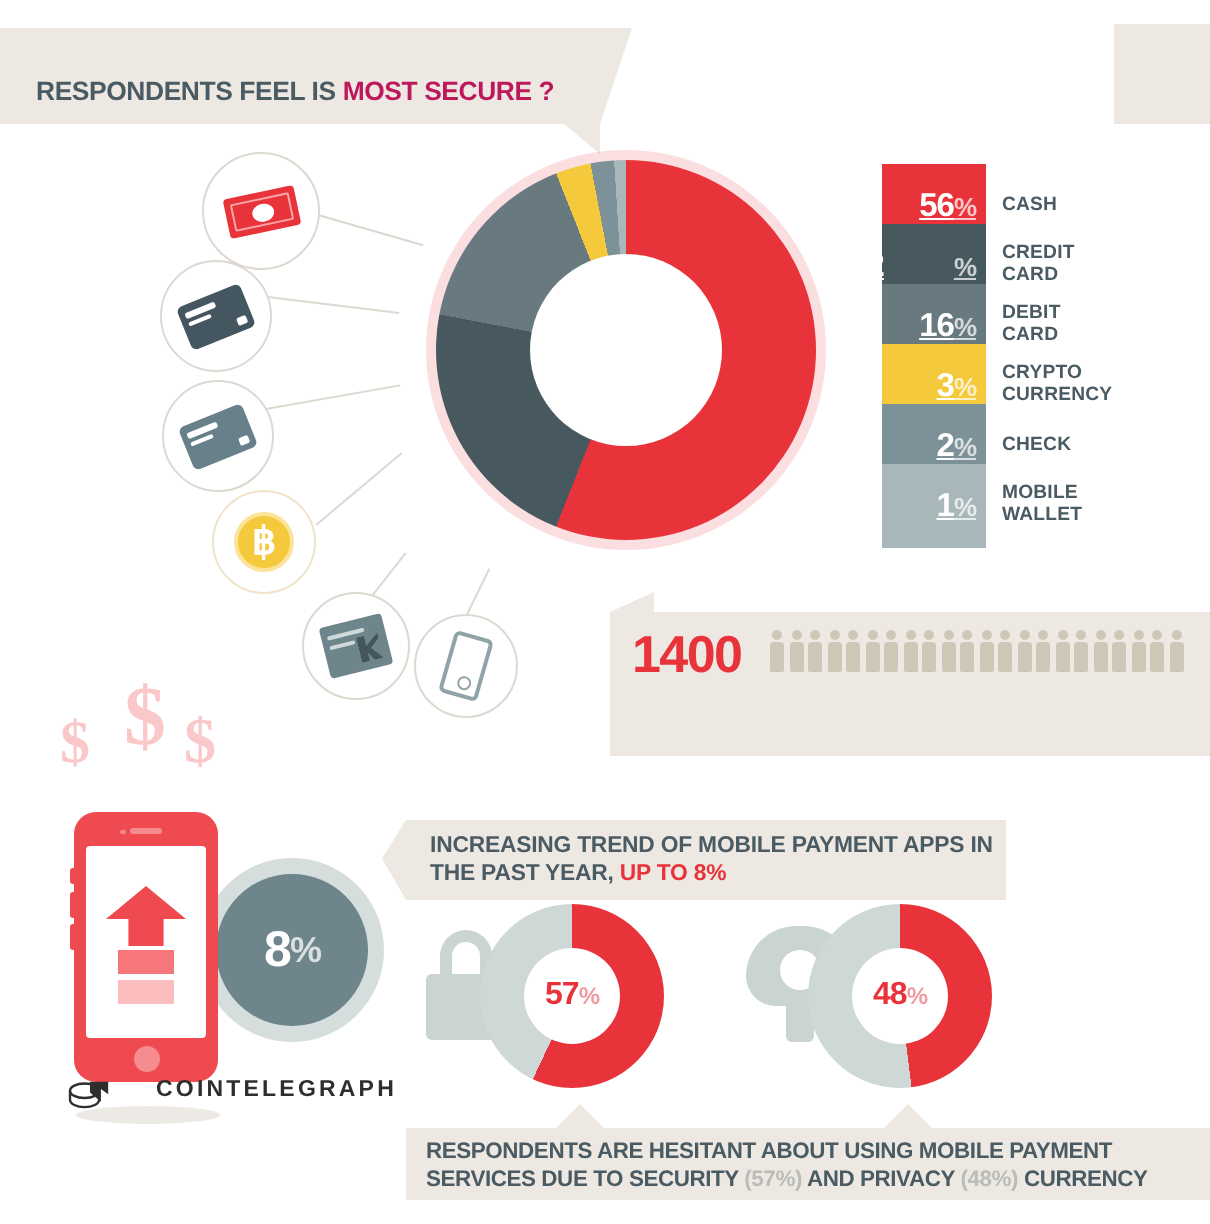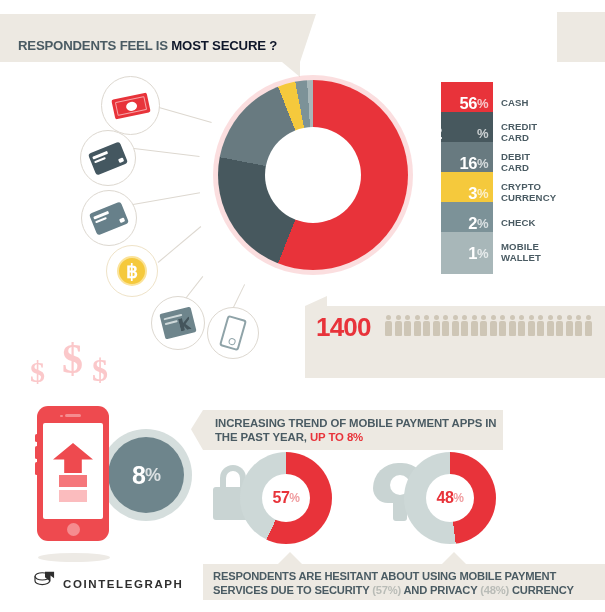--- a/index.html
+++ b/index.html
@@ -30,21 +30,21 @@
     background: #EDE9E2;
     clip-path: polygon(0 0, 100% 0, 100% 100%);
   }
   .header-title {
     position: absolute; left: 18px; top: 22px;
     width: 280px;
     font-size: 13.2px; font-weight: bold; line-height: 1.23;
     letter-spacing: -0.2px;
     color: #4A5B63;
   }
-  .header-title .hl { color: #0f172a; }
+  .header-title .hl { color: #be185d; }
 
   .corner-block {
     position: absolute; right: 0; top: 12px;
     width: 48px; height: 50px;
     background: #EDE9E2;
   }
 
   
   .bubble {
     position: absolute;
@@ -144,21 +144,21 @@
 
   
   .legend { position: absolute; left: 441px; top: 90px; width: 160px; }
   .legend-row {
     display: flex; align-items: center; margin-bottom: 4px; height: 26px;
   }
   .legend-pct {
     width: 52px; height: 42px; flex: none;
     color: #ffffff; font-weight: bold; font-size: 16.5px;
     display:flex; align-items:center; justify-content:flex-end;
-    padding-right: 5px; letter-spacing:-0.5px;
+    padding-right: 5px; letter-spacing:-0.5px;text-decoration:underline;
   }
   .legend-pct .pc { font-size: 13px; opacity: 0.72; font-weight: bold; }
   .legend-label {
     margin-left: 8px; color:#4A5B63; font-weight: bold;
     font-size: 9.6px; line-height: 1.12; letter-spacing: 0.1px;
   }
 
   
   .banner1400 {
     position: absolute; left: 305px; top: 306px;
@@ -290,21 +290,21 @@
     position:absolute; left:442px; top:552px; width:24px; height:12px;
     background:#EDE9E2; clip-path: polygon(50% 0, 100% 100%, 0 100%);
   }
   .bottom-text {
     position:absolute; left:213px; top:570px; width:390px;
     font-size:11.2px; font-weight:bold; color:#4A5B63; line-height:1.22;
     letter-spacing:-0.2px;
   }
   .bottom-text .mute { color:#B9BCB7; }
 
-  .logo { position:absolute; left:34px; top:570px; display:flex; align-items:flex-end; gap:7px; }
+  .logo { position:absolute; left:34px; top:539px; display:flex; align-items:flex-start; gap:22px; }
   .logo-mark { width:22px; height:20px; position:relative; }
   .logo-text { font-size:11.5px; font-weight:bold; letter-spacing:1.6px; color:#2E2E2E; }
 
   .dollar { position:absolute; color:#FBC8CA; font-weight:bold; font-family:"Liberation Serif", serif; }
   .gray-oval {
     position:absolute; left:38px; top:553px; width:72px; height:9px;
     background:#EDEAE5; border-radius:50%;
   }
 </style>
 </head>

